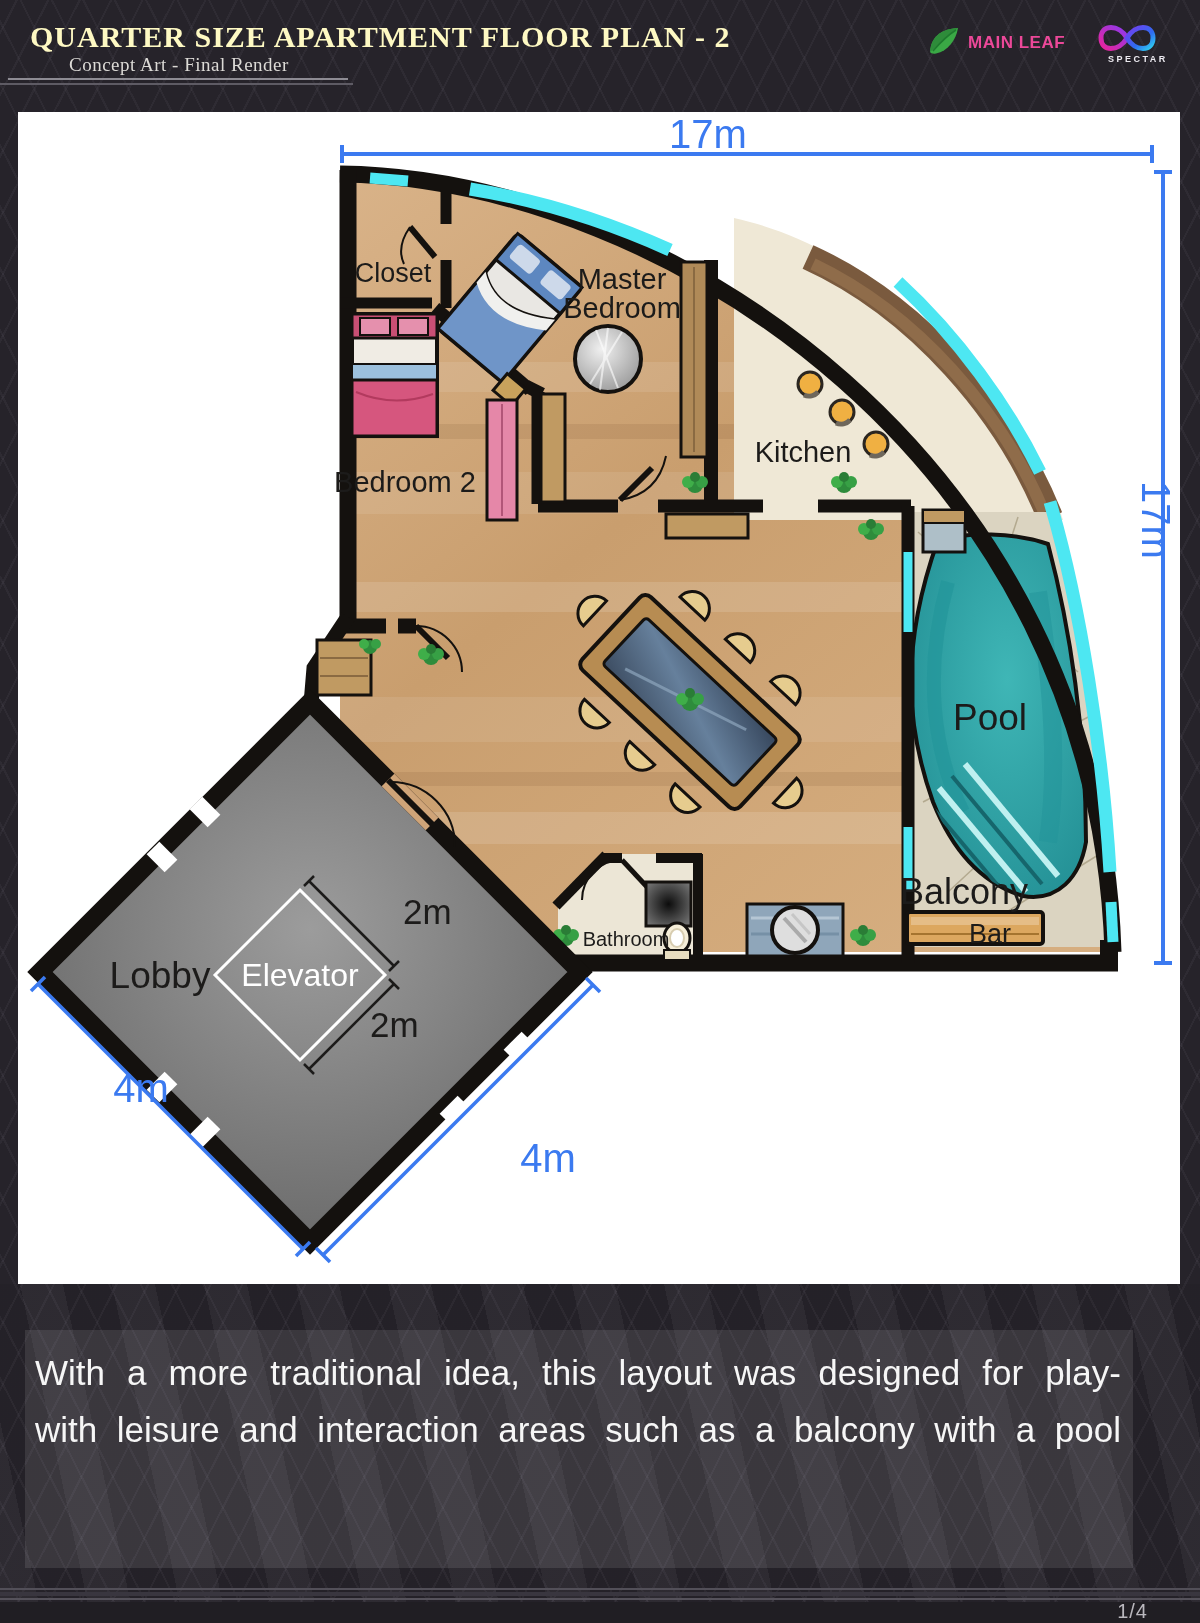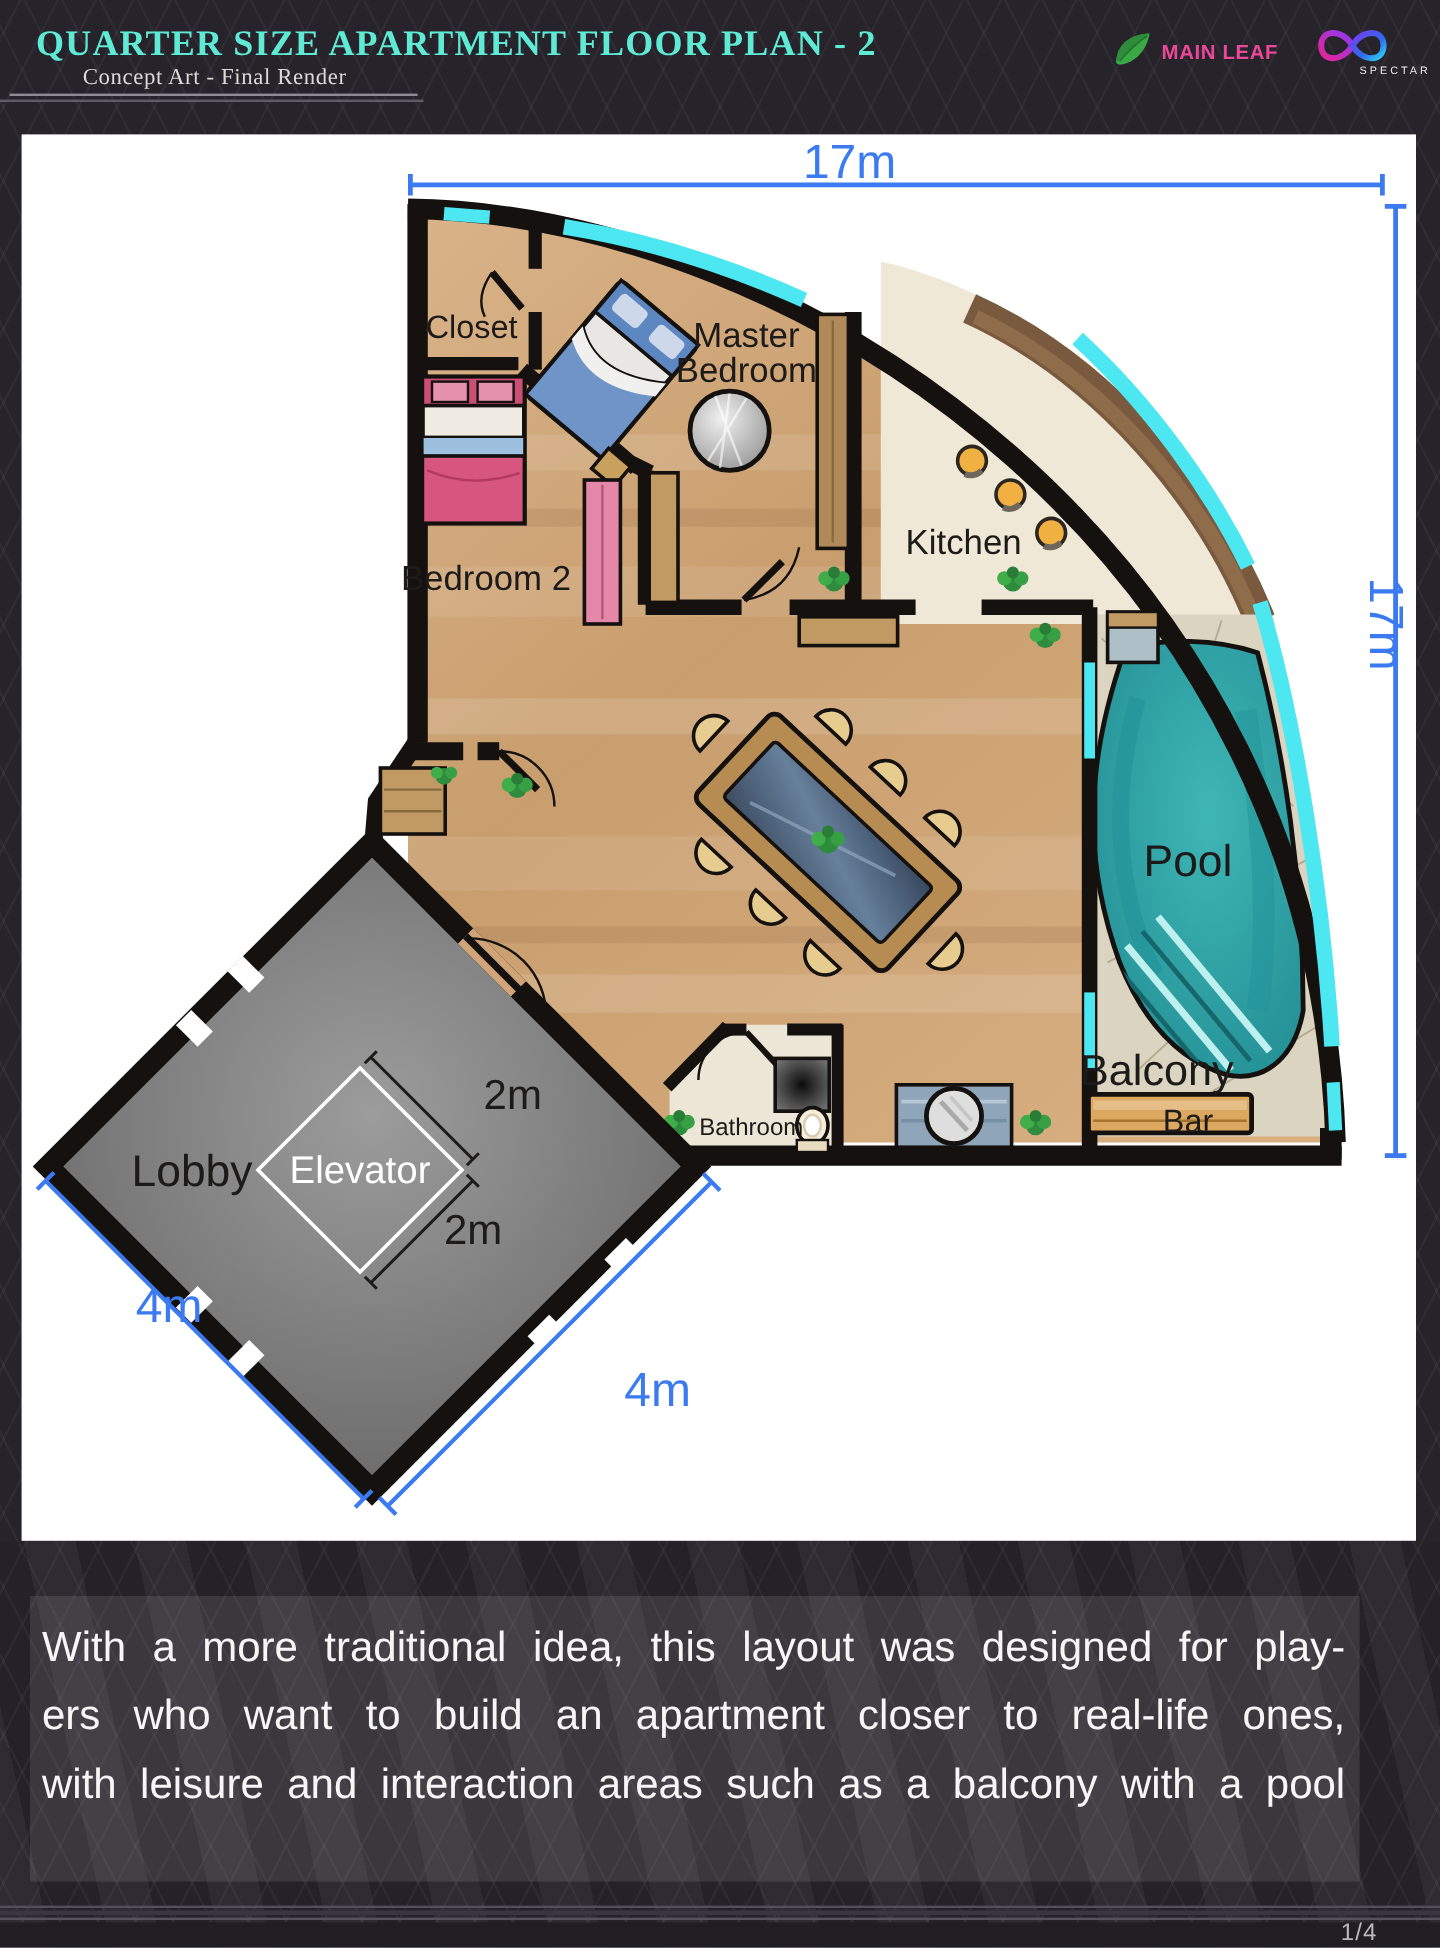--- a/index.html
+++ b/index.html
@@ -7,33 +7,33 @@
     width:1200px;height:1623px;position:relative;overflow:hidden;
     background-color:#26232a;
     background-image:
       repeating-linear-gradient(63deg, rgba(130,125,140,0.00) 0px, rgba(130,125,140,0.00) 26px, rgba(130,125,140,0.09) 26px, rgba(130,125,140,0.09) 28px),
       repeating-linear-gradient(-63deg, rgba(130,125,140,0.00) 0px, rgba(130,125,140,0.00) 26px, rgba(130,125,140,0.09) 26px, rgba(130,125,140,0.09) 28px);
     font-family:"Liberation Sans", sans-serif;
   }
   .hdr-title{
     position:absolute;left:30px;top:20px;
     font-family:"Liberation Serif", serif;font-weight:700;font-size:30px;
-    letter-spacing:1px;color:#5eead4;white-space:nowrap;
+    letter-spacing:1px;color:#fef9c3;white-space:nowrap;
   }
   .hdr-sub{
     position:absolute;left:31px;top:54px;
     font-family:"Liberation Serif", serif;font-weight:400;font-size:19px;
     letter-spacing:0.5px;color:#dcdad6;white-space:nowrap;margin-left:38px;
   }
   .hdr-line1{position:absolute;left:8px;top:78px;width:340px;height:2px;background:#8d8b93;}
   .hdr-line2{position:absolute;left:0px;top:83px;width:353px;height:2px;background:#5e5b64;}
   .brand-mainleaf{position:absolute;left:928px;top:26px;display:flex;align-items:center;}
   .brand-mainleaf .txt{margin-left:8px;font-size:17px;font-weight:700;letter-spacing:0.5px;color:#ec4899;}
   .brand-spectar{position:absolute;left:1094px;top:20px;width:66px;height:44px;}
-  .brand-spectar .txt{position:absolute;left:39px;top:34px;font-size:9px;letter-spacing:2.5px;color:#eceaf0;font-weight:400;}
+  .brand-spectar .txt{position:absolute;left:14px;top:34px;font-size:9px;letter-spacing:2.5px;color:#eceaf0;font-weight:700;}
   .panel{position:absolute;left:18px;top:112px;width:1162px;height:1172px;background:#ffffff;}
   .desc-section{position:absolute;left:0;top:1284px;width:1200px;height:339px;
     background-image:repeating-linear-gradient(78deg, rgba(255,255,255,0.035) 0 42px, rgba(0,0,0,0.05) 42px 90px);}
   .desc-box{position:absolute;left:25px;top:46px;width:1108px;height:238px;
     background:rgba(255,255,255,0.10);box-sizing:border-box;padding:14px 12px 0 10px;}
   .desc-line{font-size:35px;line-height:57px;color:#f6f6f6;white-space:normal;}
   .jst{text-align:justify;text-align-last:justify;}
   .footer-rule1{position:absolute;left:0;top:1588px;width:1200px;height:2px;background:#524f58;}
   .footer-rule2{position:absolute;left:0;top:1592px;width:1200px;height:4px;background:#39363f;}
   .footer-rule3{position:absolute;left:0;top:1598px;width:1200px;height:2px;background:#55525b;}
@@ -422,21 +422,20 @@
     <text x="0" y="0" font-size="40" text-anchor="middle" transform="translate(1124,408) rotate(90)">17m</text>
     <text x="123" y="990" font-size="40" text-anchor="middle">4m</text>
     <text x="530" y="1060" font-size="40" text-anchor="middle">4m</text>
   </g>
 </svg>
 </div>
 
 <div class="desc-section">
   <div class="desc-box">
     <div class="desc-line jst">With a more traditional idea, this layout was designed for play-</div>
-    <div class="desc-line jst">ers who want to build an apartment closer to real-life ones,</div>
     <div class="desc-line jst">with leisure and interaction areas such as a balcony with a pool</div>
   </div>
 </div>
 
 <div class="footer-rule1"></div>
 <div class="footer-rule2"></div>
 <div class="footer-rule3"></div>
 <div class="footer-bar"></div>
 <div class="page-num">1/4</div>
 

